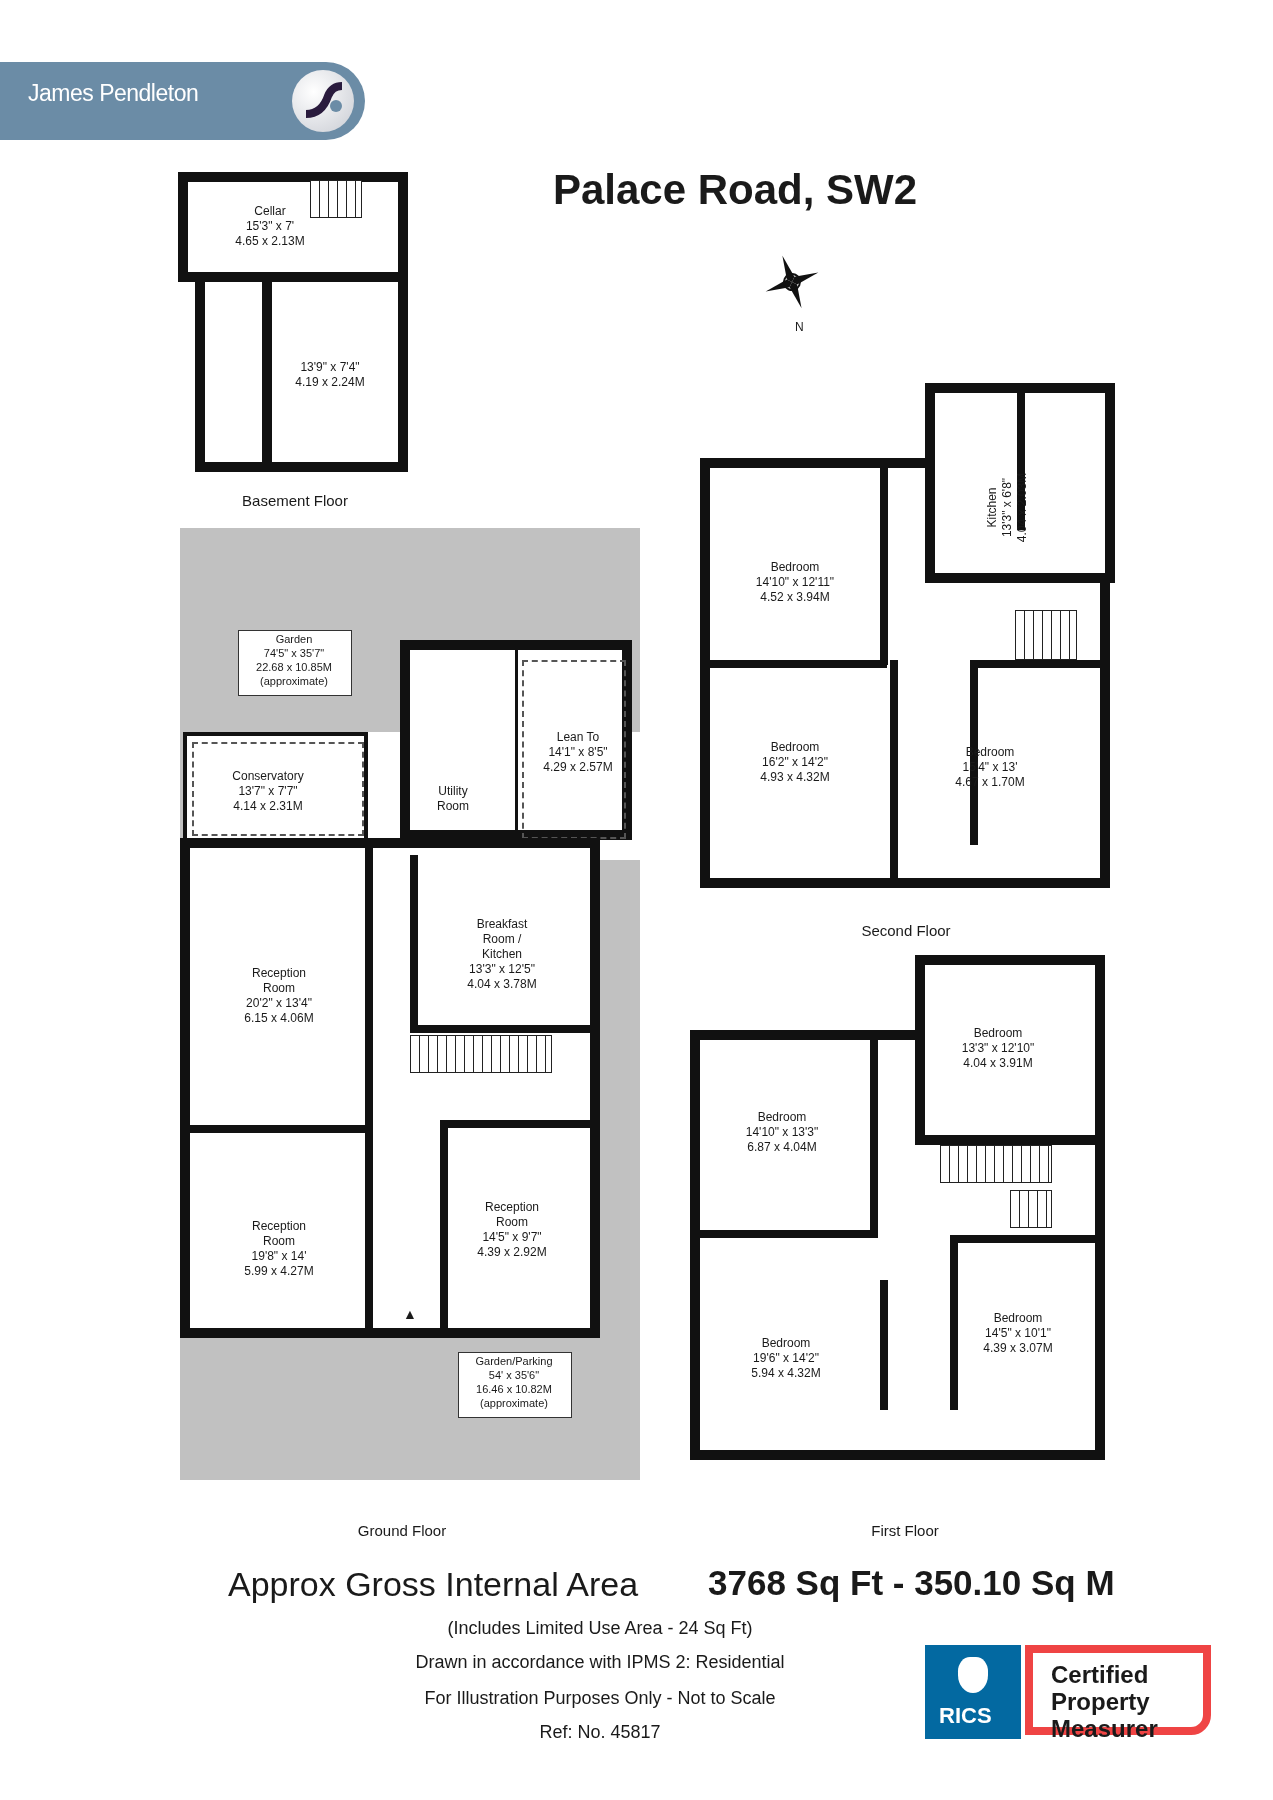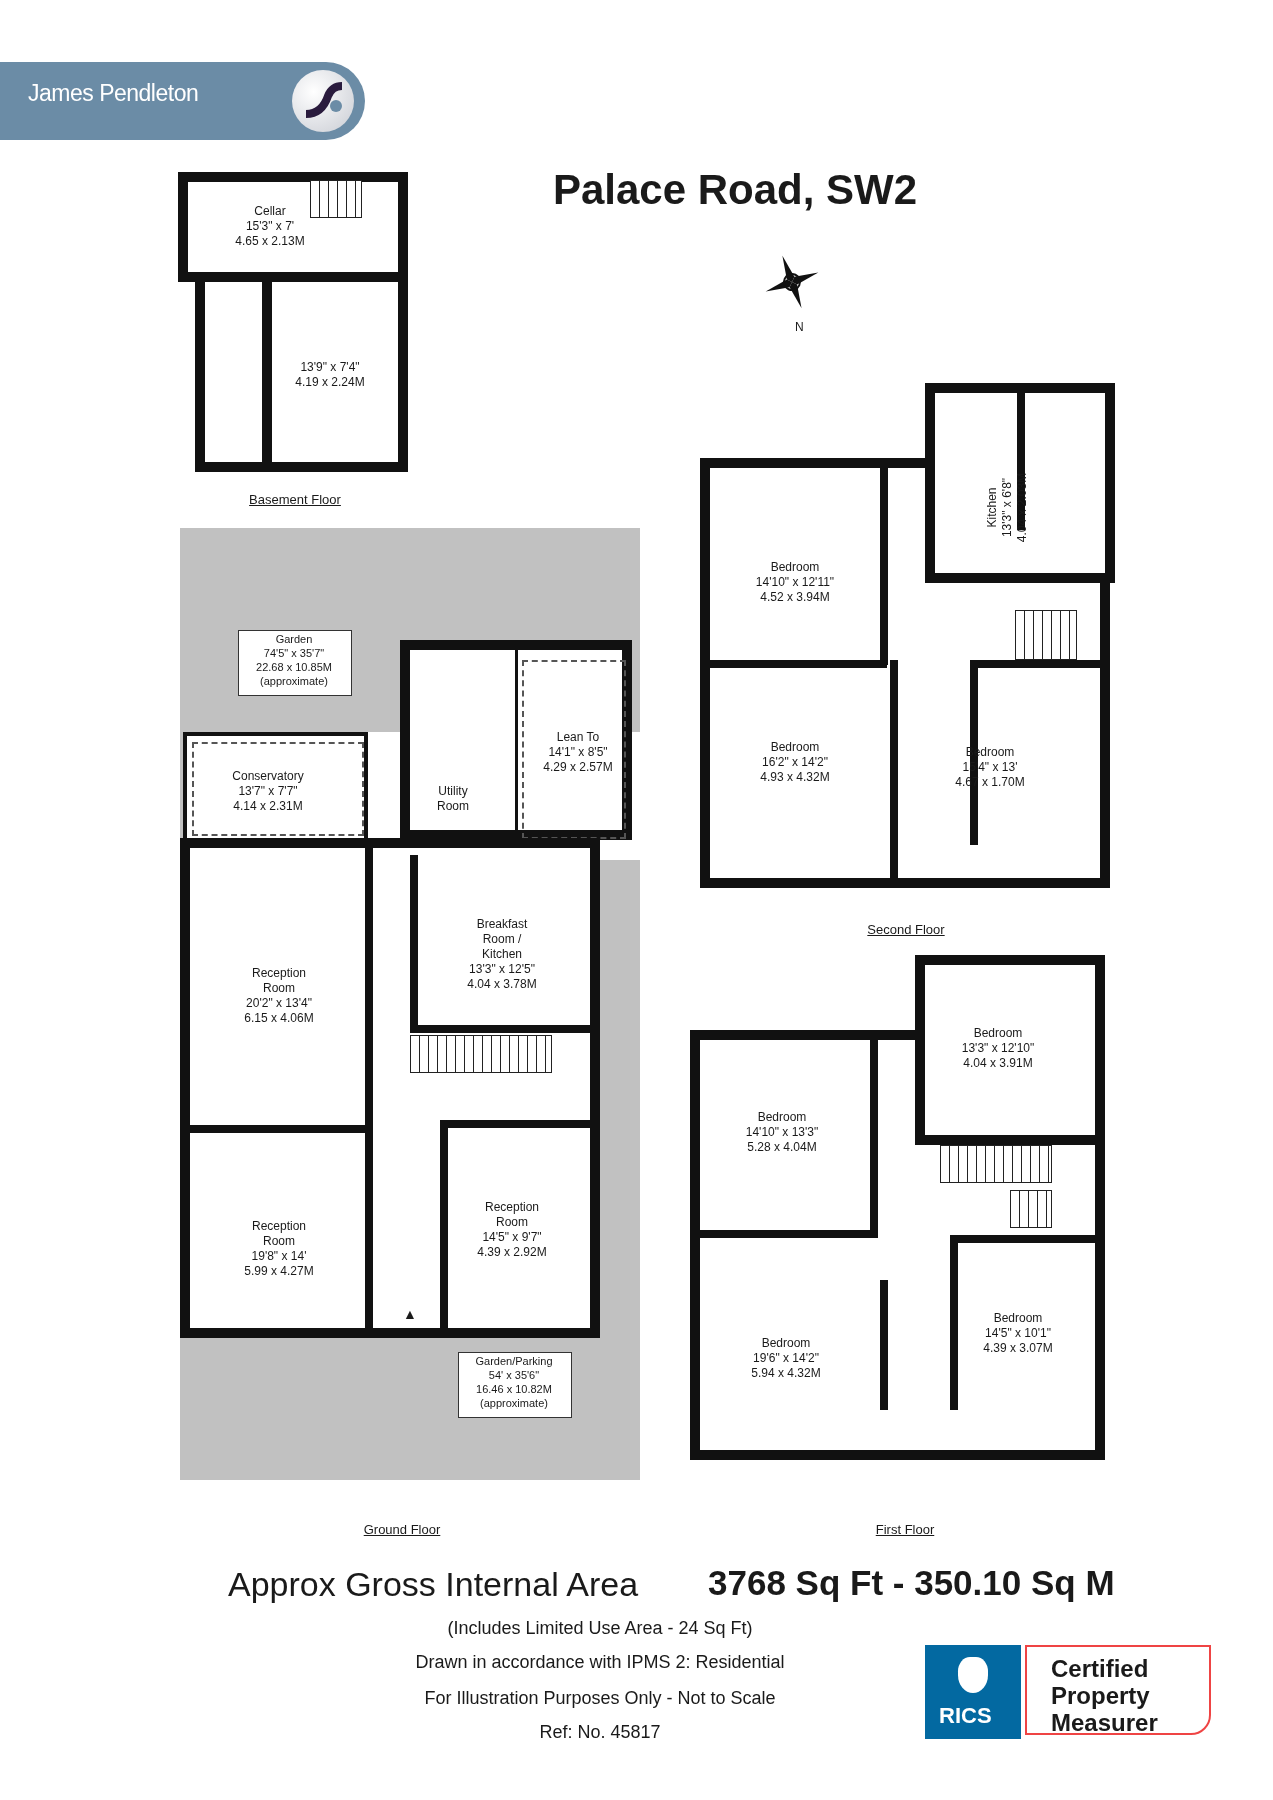--- a/index.html
+++ b/index.html
@@ -5,29 +5,29 @@
   html,body{margin:0;padding:0;background:#fff;}
   body{width:1273px;height:1800px;position:relative;overflow:hidden;font-family:"Liberation Sans",sans-serif;color:#1a1a1a;}
   .abs{position:absolute;}
   .logo{left:0;top:62px;width:365px;height:78px;background:#6b8ca6;border-radius:0 40px 40px 0;}
   .logo-text{left:28px;top:80px;font-size:23px;color:#fff;font-weight:normal;letter-spacing:-0.5px;}
   .logo-mark{left:292px;top:70px;width:62px;height:62px;border-radius:50%;background:radial-gradient(circle at 35% 35%,#fff,#c9ccd3);}
   .title{left:0;width:1470px;top:166px;text-align:center;font-size:42px;font-weight:bold;}
   .wall{position:absolute;border:10px solid #111;box-sizing:border-box;background:#fff;}
   .grey{position:absolute;background:#c1c1c1;}
   .lbl{position:absolute;text-align:center;font-size:12px;line-height:15px;transform:translateX(-50%);white-space:nowrap;}
-  .floor-lbl{position:absolute;font-size:13px;transform:translateX(-50%);text-decoration:underline;}
+  .floor-lbl{position:absolute;font-size:15px;transform:translateX(-50%);}
   .box{position:absolute;border:1.5px solid #333;background:#fff;}
   .dash{position:absolute;border:2px dashed #555;}
   .footer-main{left:228px;top:1565px;font-size:34px;text-align:center;}
   .footer-big{left:708px;top:1563px;font-size:35px;font-weight:bold;}
   .fline{position:absolute;left:300px;width:600px;text-align:center;font-size:18px;}
   .rics{left:925px;top:1645px;width:290px;height:94px;}
   .rics-black{position:absolute;left:0;top:0;width:96px;height:94px;background:#0369a1;color:#fff;font-weight:bold;font-size:22px;}
-  .rics-white{position:absolute;left:100px;top:0;width:186px;height:90px;border:2px solid #ef4444;border-radius:0 0 20px 0;font-weight:bold;font-size:24px;line-height:27px;padding:8px 24px;box-sizing:border-box;}
+  .rics-white{position:absolute;left:100px;top:0;width:186px;height:90px;border:8px solid #ef4444;border-radius:0 0 20px 0;font-weight:bold;font-size:24px;line-height:27px;padding:8px 18px;box-sizing:border-box;}
   .stairs{position:absolute;background:repeating-linear-gradient(90deg,#fff 0 8px,#222 8px 9px);border:1px solid #222;}
 </style>
 </head>
 <body>
 
 <div class="abs logo"></div>
 <div class="abs logo-text">James Pendleton</div>
 <div class="abs logo-mark">
   <svg width="62" height="62" viewBox="0 0 62 62">
       <path d="M14 44 Q30 44 36 26 Q40 16 50 16" stroke="#2a1b3d" stroke-width="8" fill="none"></path>
@@ -187,21 +187,21 @@
   <div class="stairs" style="left:940px;top:1145px;width:110px;height:36px;"></div>
   <div class="stairs" style="left:1010px;top:1190px;width:40px;height:36px;"></div>
   <div class="lbl" style="left:998px;top:1026px;">
     <div>Bedroom</div>
     <div>13'3" x 12'10"</div>
     <div>4.04 x 3.91M</div>
   </div>
   <div class="lbl" style="left:782px;top:1110px;">
     <div>Bedroom</div>
     <div>14'10" x 13'3"</div>
-    <div>5.28 x 4.04M</div>
+    <div>6.87 x 4.04M</div>
   </div>
   <div class="lbl" style="left:786px;top:1336px;">
     <div>Bedroom</div>
     <div>19'6" x 14'2"</div>
     <div>5.94 x 4.32M</div>
   </div>
   <div class="lbl" style="left:1018px;top:1311px;">
     <div>Bedroom</div>
     <div>14'5" x 10'1"</div>
     <div>4.39 x 3.07M</div>

